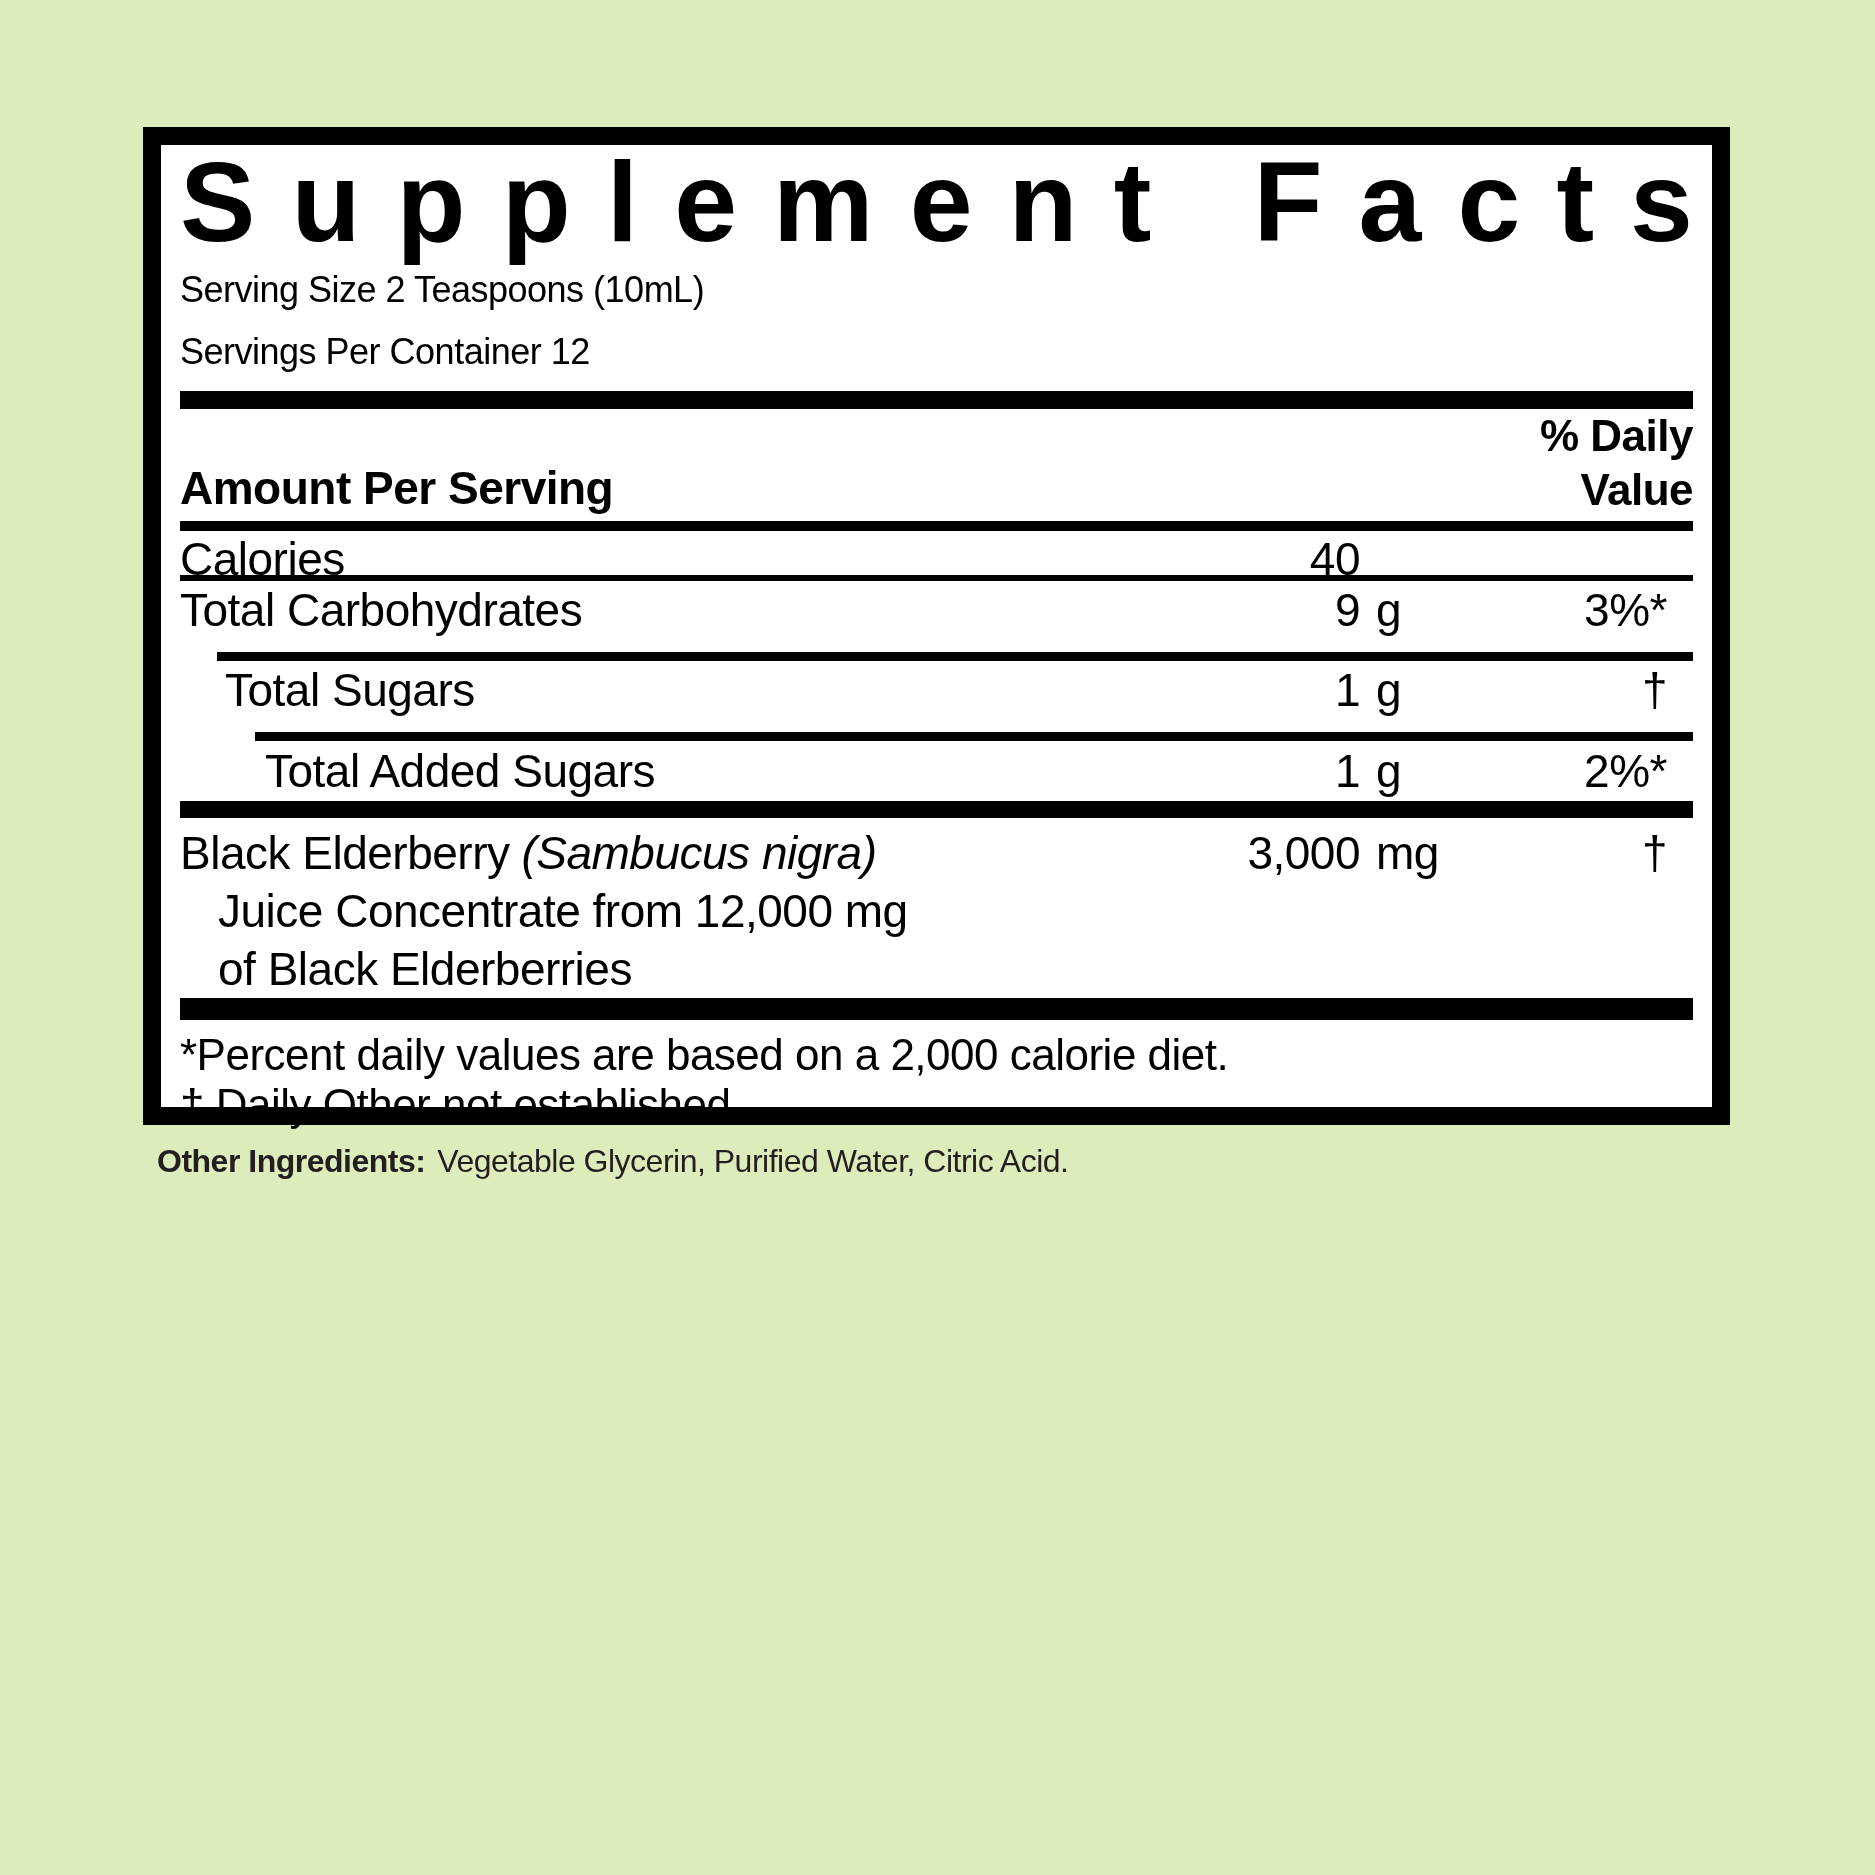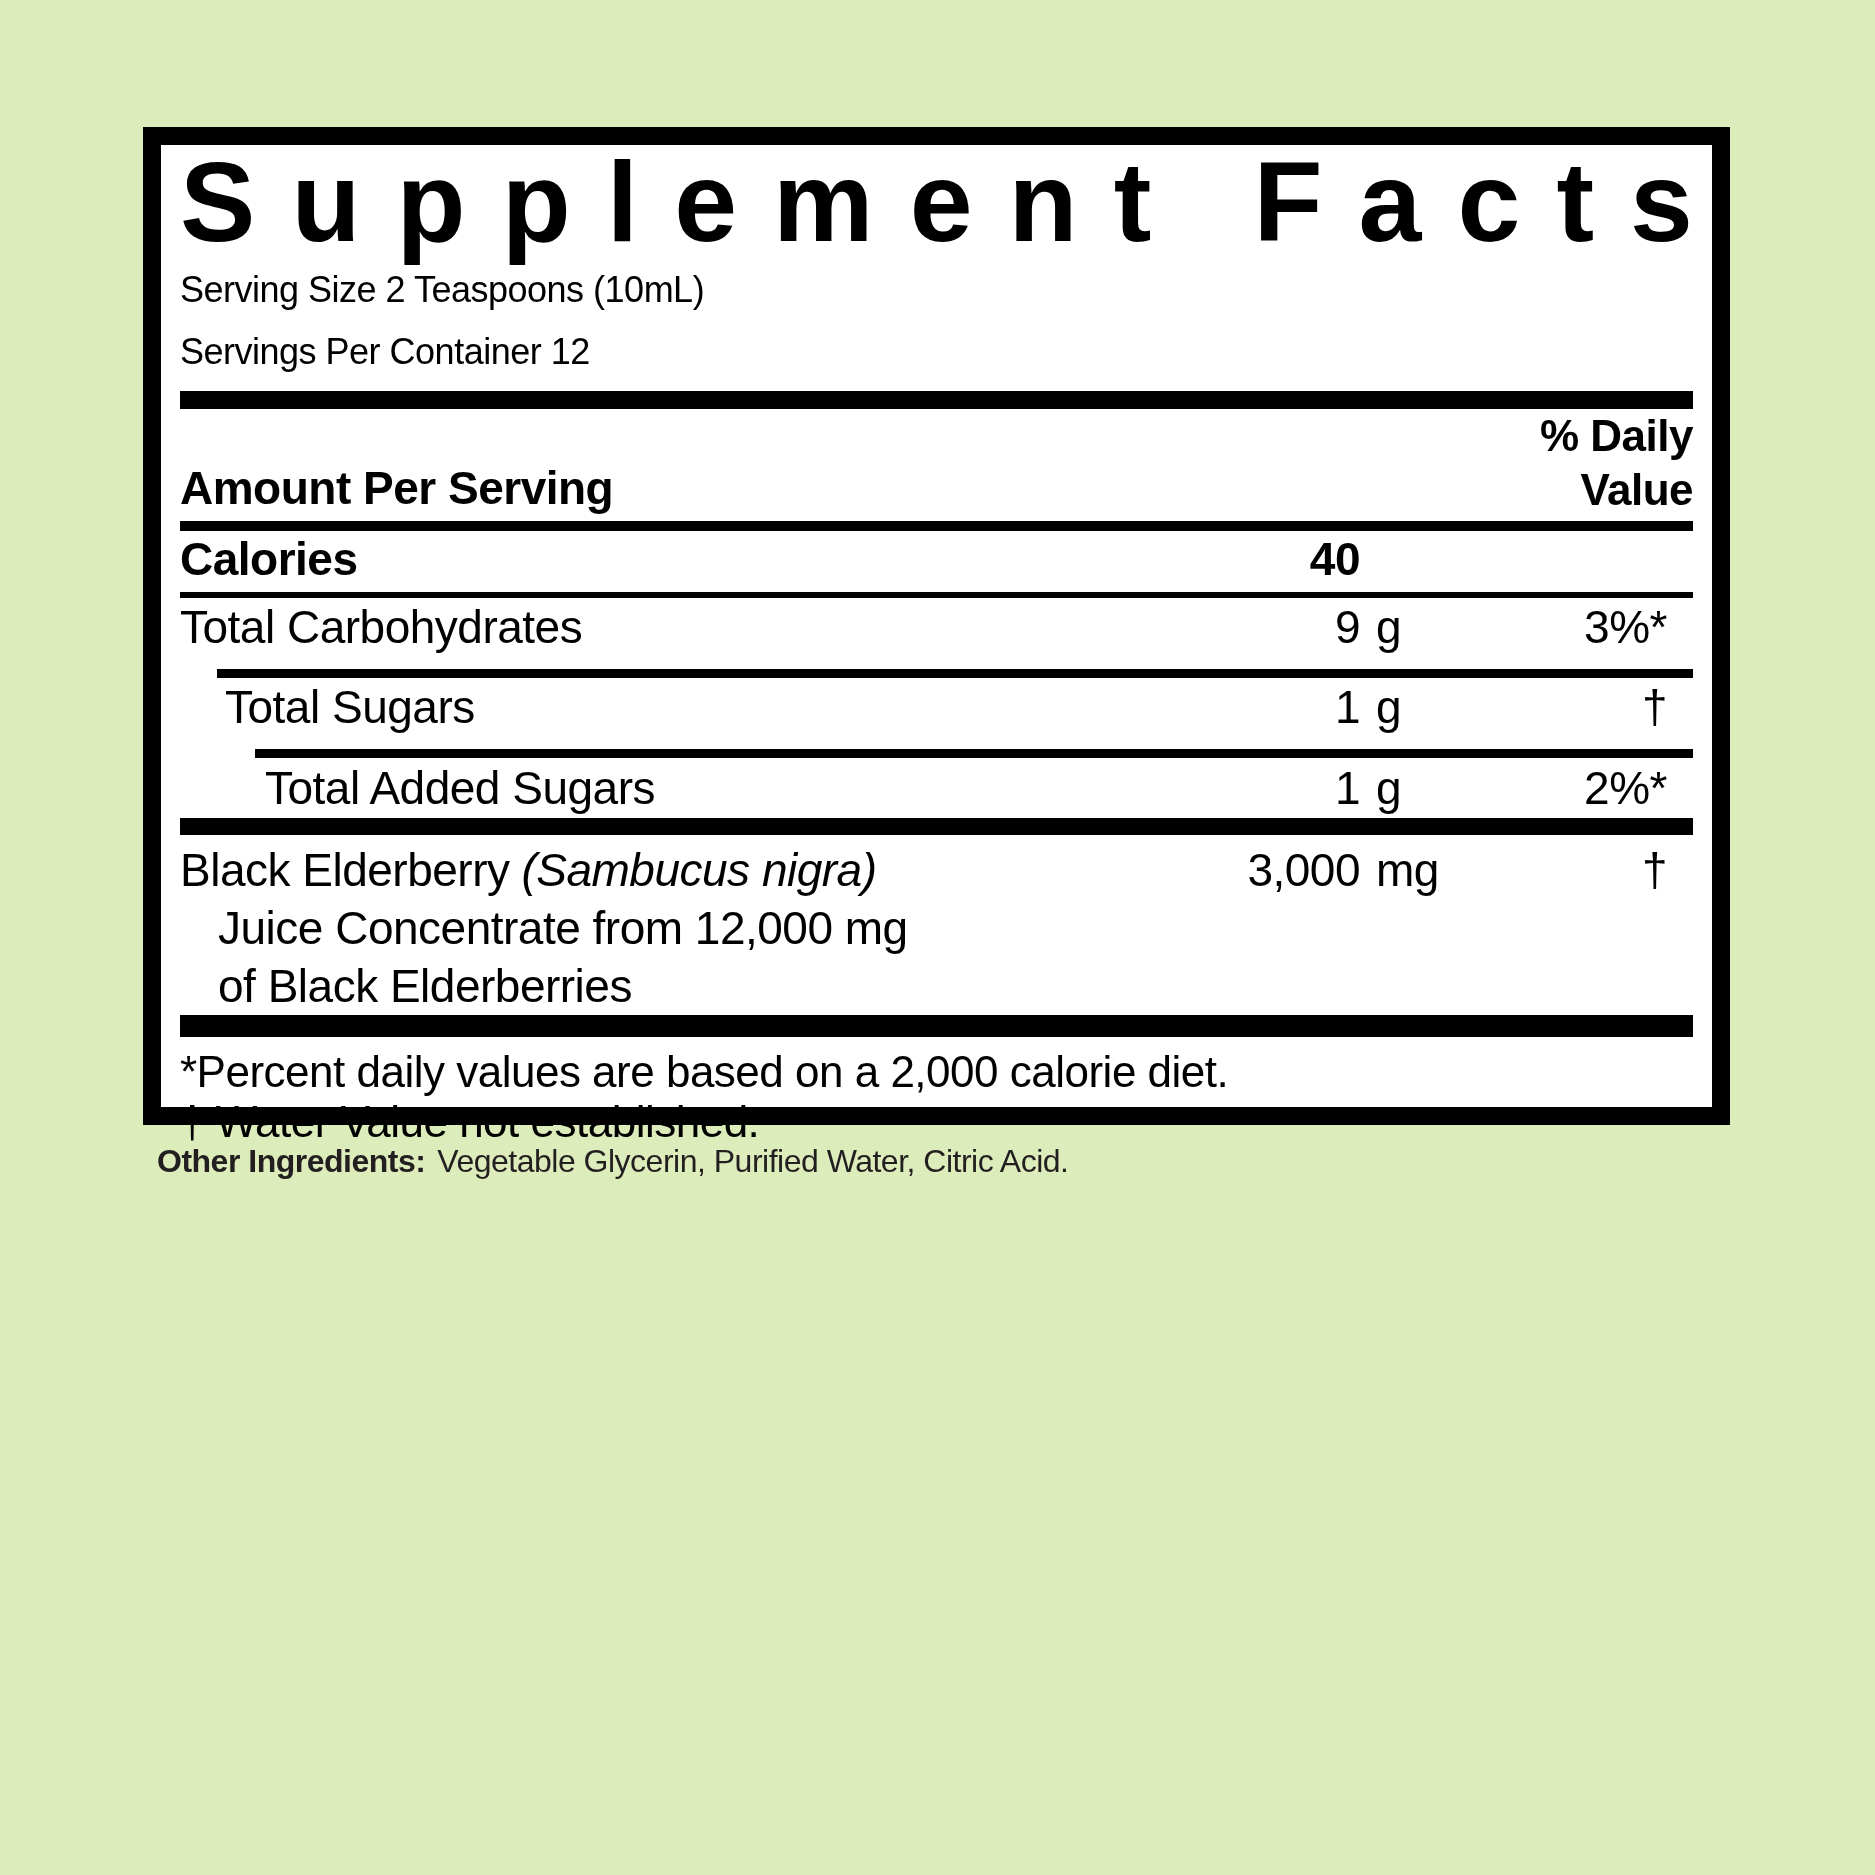--- a/index.html
+++ b/index.html
@@ -64,21 +64,21 @@
   .dv-head{
     position:absolute;right:0;bottom:4px;
     font-weight:bold;font-size:44px;line-height:54px;
     text-align:right;letter-spacing:-0.5px;
   }
   .row{
     position:relative;
     font-size:46px;
     letter-spacing:-0.5px;
   }
-  .row.h56{height:61px;line-height:56px;font-weight:bold;}
+  .row.h56{height:44px;line-height:56px;}
   .row.h58{height:71px;line-height:58px;}
   .row.h60{height:60px;line-height:60px;}
   .row .ind-1{margin-left:45px;}
   .row .ind-2{margin-left:85px;}
   .amount-num{
     position:absolute;left:0;top:0;
     width:1180px;text-align:right;
   }
   .amount-unit{
     position:absolute;left:1196px;top:0;
@@ -166,20 +166,20 @@
       <span class="dv-val">†</span>
     </div>
     <div class="ing-line ing-indent">Juice Concentrate from 12,000 mg</div>
     <div class="ing-line ing-indent">of Black Elderberries</div>
   </div>
 
   <div class="bar b3"></div>
 
   <div class="footnotes">
     <div>*Percent daily values are based on a 2,000 calorie diet.</div>
-    <div>† Water Value not established.</div>
+    <div>† Daily Other not established.</div>
   </div>
 
 </div>
 
 <div class="other-ingredients">
   <span class="oi-label">Other Ingredients:</span><span>Vegetable Glycerin, Purified Water, Citric Acid.</span>
 </div>
 
 </body></html>

